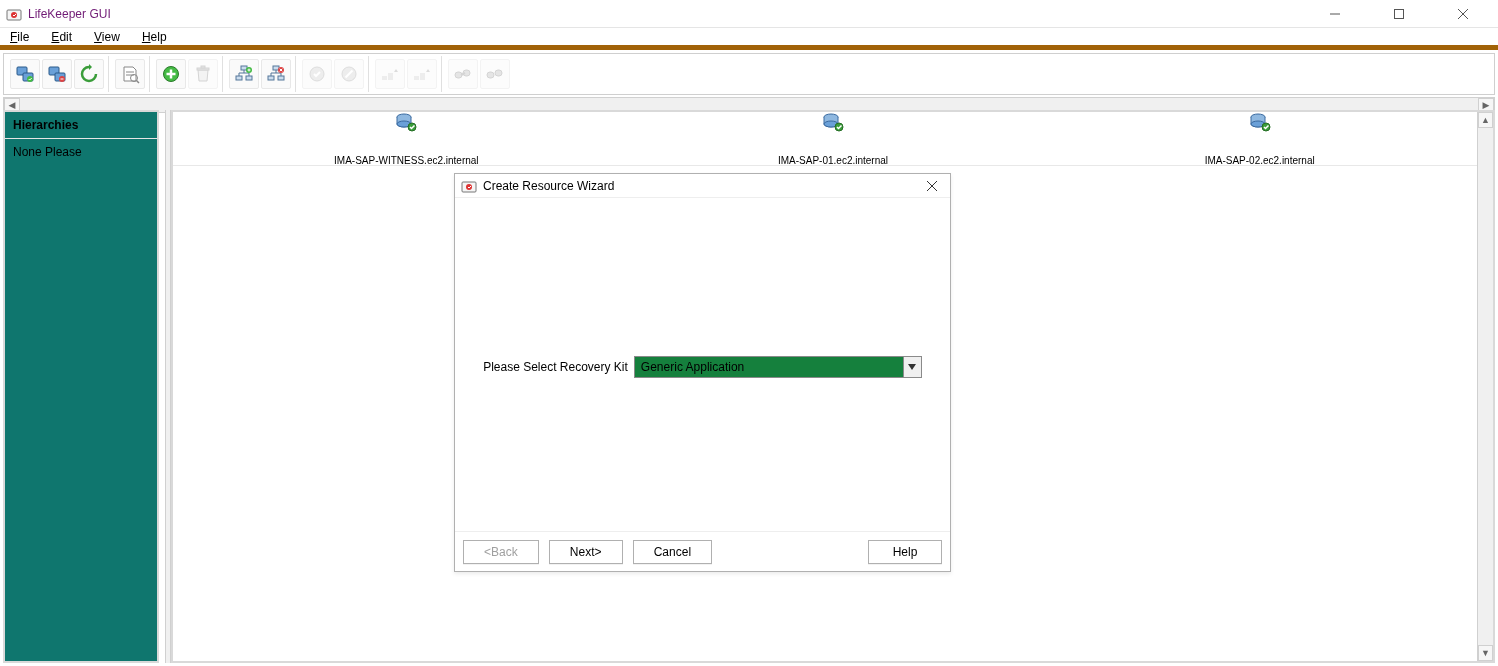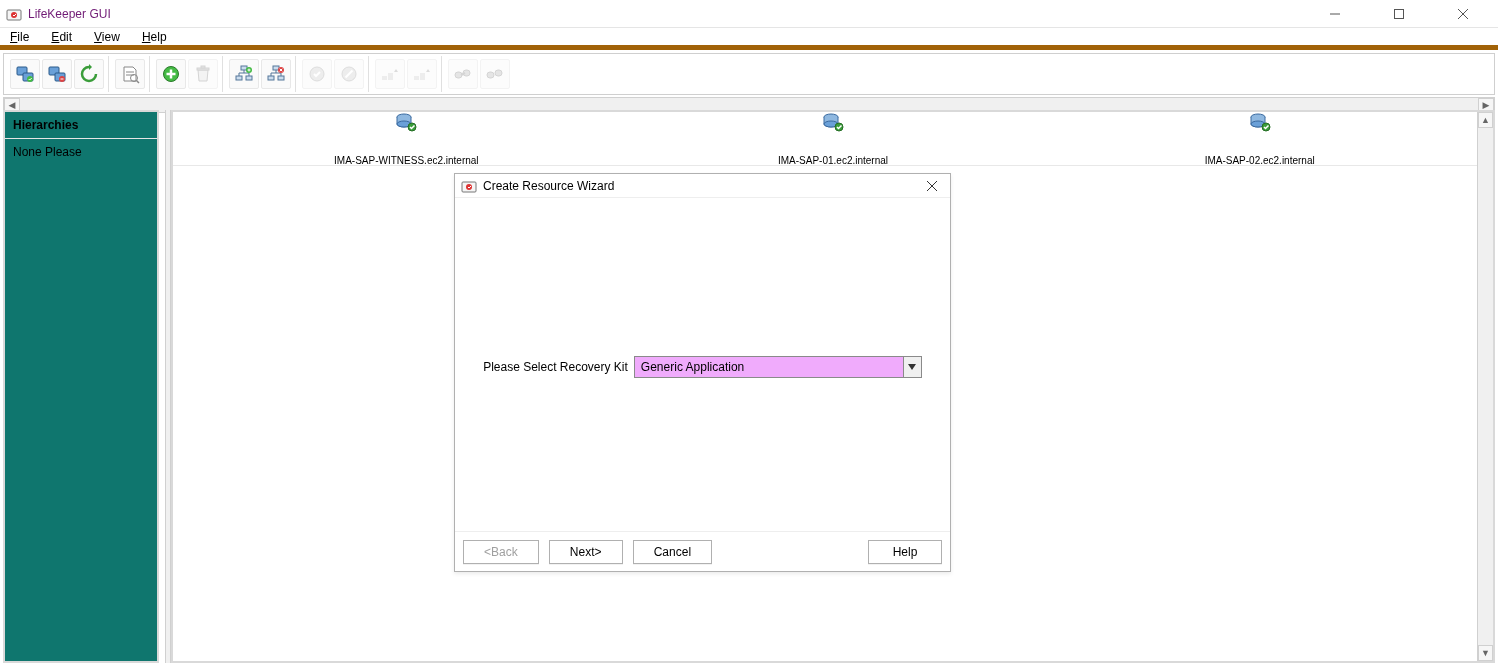--- a/index.html
+++ b/index.html
@@ -183,21 +183,21 @@
   }
   .form-row .lbl { white-space: nowrap; }
   .combo {
     width: 288px; height: 22px;
     border: 1px solid #8a8a8a;
     display: flex; align-items: stretch;
     background: #ffffff;
   }
   .combo .sel {
     flex: 1 1 auto;
-    background: #f0abfc;
+    background: #15803d;
     color: #000;
     padding: 3px 6px;
   }
   .combo .caret {
     width: 18px;
     background: #f0f0f0;
     border-left: 1px solid #8a8a8a;
     display: flex; align-items: center; justify-content: center;
   }
   .dialog .dlg-buttons {

